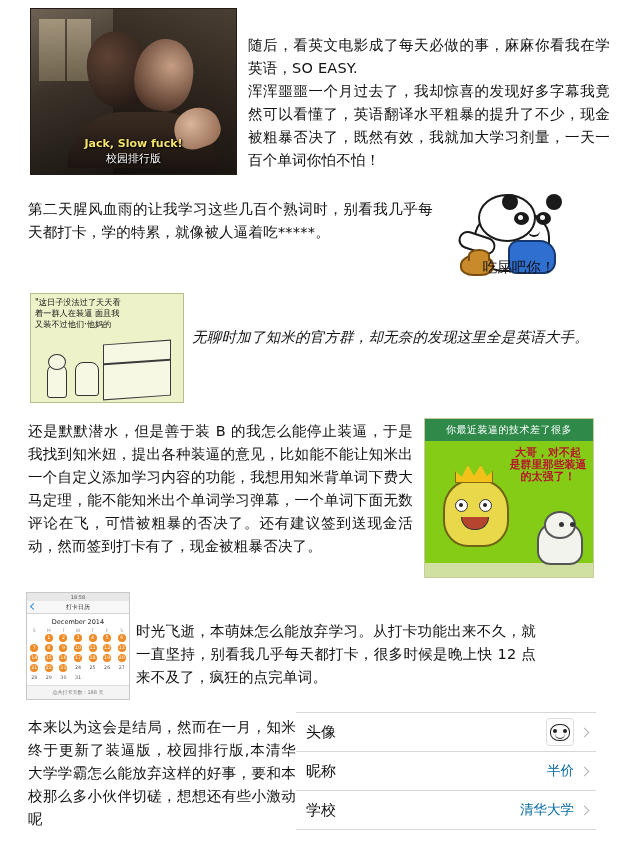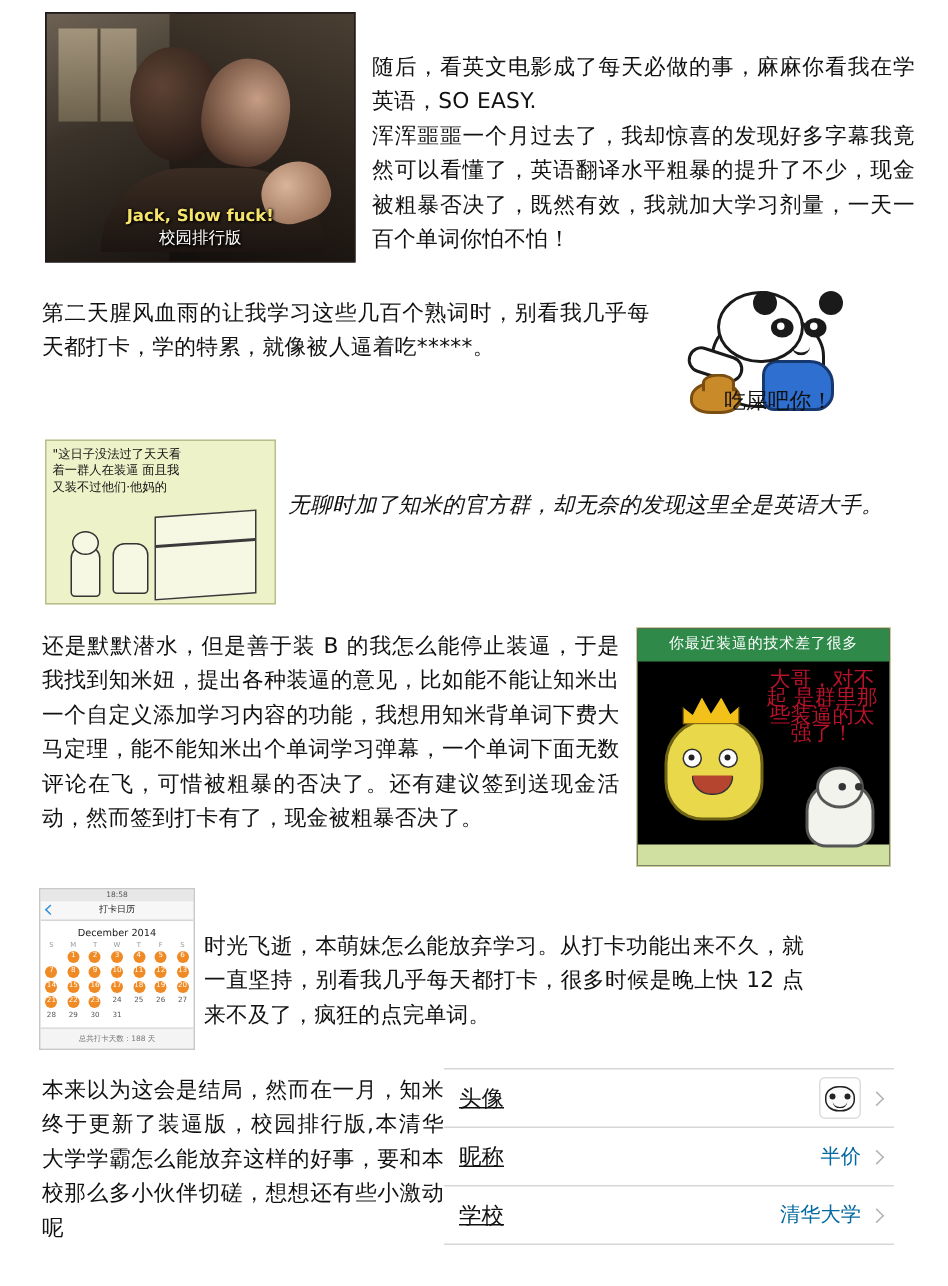--- a/index.html
+++ b/index.html
@@ -235,35 +235,35 @@
     left: 28px;
     top: 420px;
     width: 385px;
   }
   .meme {
     position: absolute;
     left: 424px;
     top: 418px;
     width: 168px;
     height: 158px;
-    background: #000000;
+    background: #84cc16;
     border: 1px solid #c7cb9d;
     overflow: hidden;
   }
   .meme .topbar {
     position: absolute; left: 0; top: 0; width: 100%; height: 22px;
     background: #2f8a4a;
   }
   .meme .topbar span {
     display: block; text-align: center; line-height: 22px;
     font-size: 10px; color: #ffffff; letter-spacing: .5px;
   }
   .meme .bubble {
     position: absolute; right: 6px; top: 28px; width: 78px;
-    font-size: 14px; line-height: 12px; color: #b8132a; font-weight: normal;
+    font-size: 11px; line-height: 12px; color: #b8132a; font-weight: bold;
     text-align: center;
   }
   .meme .guy {
     position: absolute; left: 18px; top: 46px; width: 62px; height: 78px;
   }
   .meme .guy .body {
     position: absolute; left: 0; top: 14px; width: 62px; height: 64px;
     background: #e9d84a; border: 2px solid #6f6416; border-radius: 44% 44% 38% 38%;
   }
   .meme .guy .crown {
@@ -424,21 +424,20 @@
     display: flex;
     align-items: center;
   }
   .settings .row:first-child {
     border-top: 1px solid #d7d7d7;
   }
   .settings .row .label {
     font-size: 15px;
     color: #111;
     padding-left: 10px;
-    text-decoration: underline;
   }
   .settings .row .value {
     margin-left: auto;
     font-size: 13.5px;
     color: #0369a1;
     padding-right: 22px;
   }
   .settings .row .chev {
     position: absolute;
     right: 8px;

